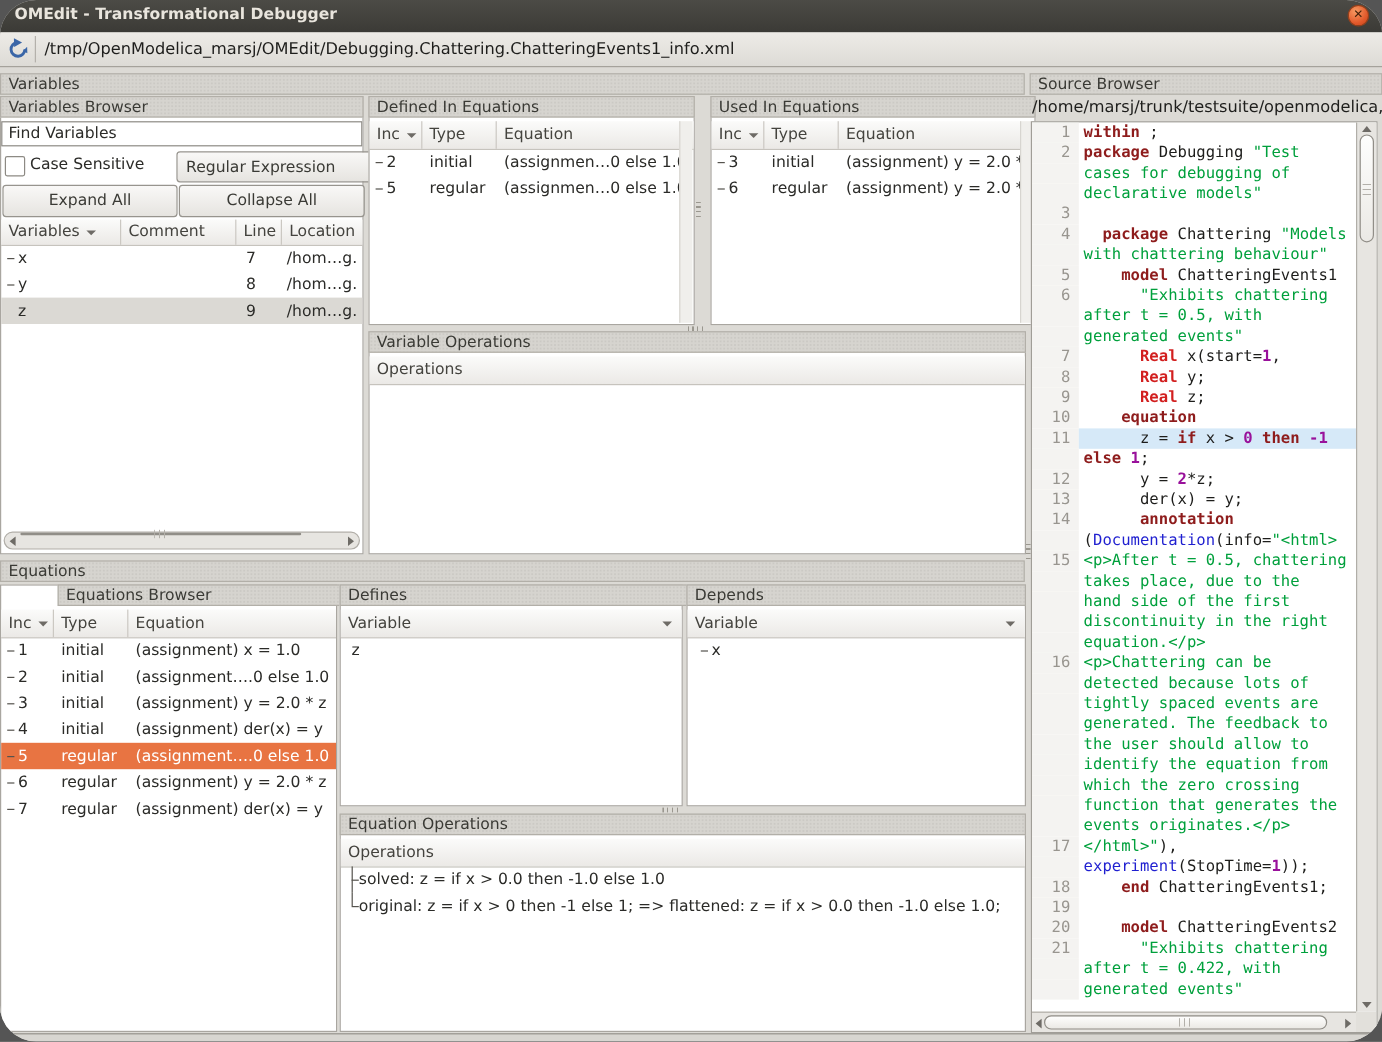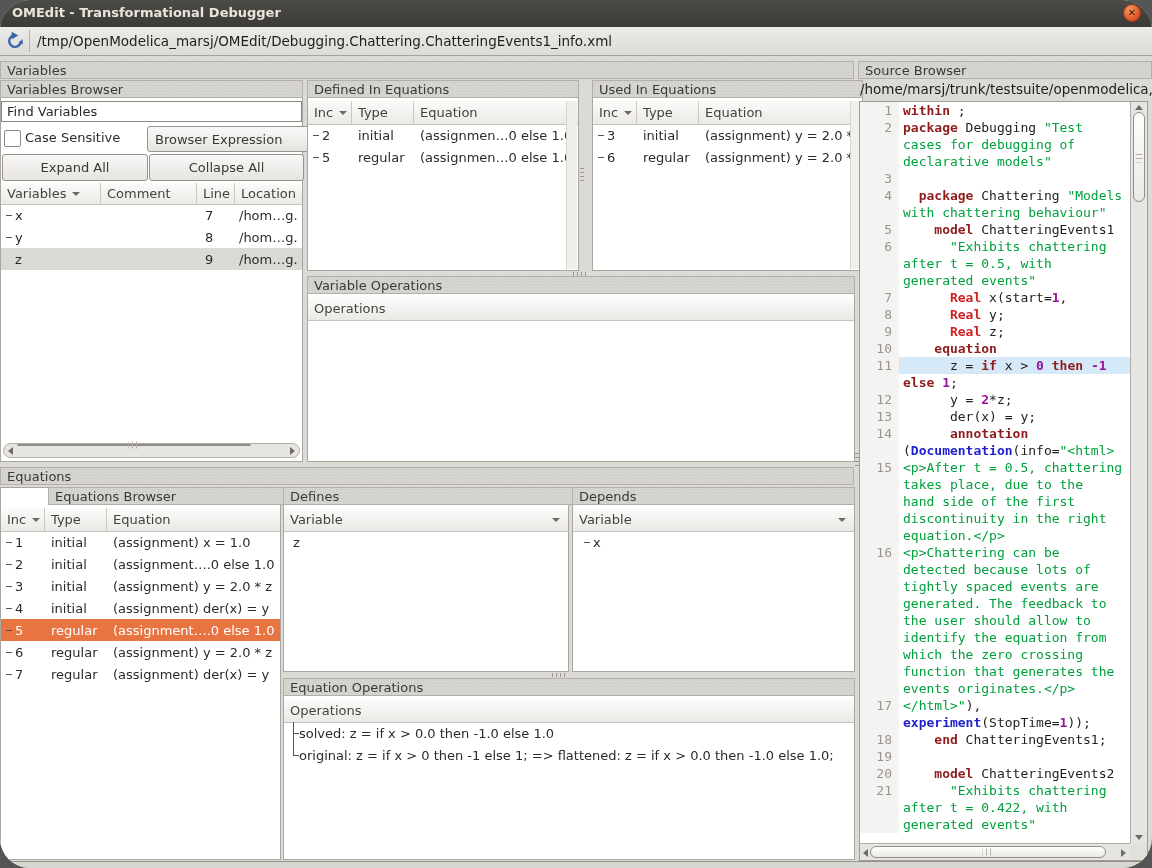--- a/index.html
+++ b/index.html
@@ -94,21 +94,21 @@
   .code-view{position:absolute;left:0;top:0;right:17px;bottom:17px;overflow:hidden;
      font-family:"DejaVu Sans Mono","Liberation Mono",monospace;font-size:13px;}
   .crow{display:flex;height:17px;line-height:17px;}
   .gut{width:32px;flex:none;text-align:right;padding-right:7px;color:#98958f;background:#f4f3f1;}
   .ctext{flex:1;white-space:pre;padding-left:4px;}
   .ctext.hl{background:#d6e9f8;}
   .c-kw{color:#8e1c1c;font-weight:bold;}
   .c-ty{color:#d21f1f;font-weight:bold;}
   .c-st{color:#00a03c;}
   .c-nu{color:#99119b;font-weight:bold;}
-  .c-fn{color:#1f1fd0;font-weight:bold;margin-top:48px;}
+  .c-fn{color:#1f1fd0;font-weight:normal;margin-top:48px;}
   .c-pl{color:#1d1d1b;}
   .vsb{position:absolute;right:0;top:0;bottom:17px;width:17px;background:#e7e5e1;border-left:1px solid #b1aea8;box-sizing:border-box;}
   .hsb{position:absolute;left:0;right:17px;bottom:0;height:17px;background:#e7e5e1;border-top:1px solid #b1aea8;box-sizing:border-box;}
   .sbcorner{position:absolute;right:0;bottom:0;width:17px;height:17px;background:#e2e0db;}
 
   .bottomstrip{left:0;top:861px;width:1152px;height:7px;background:#d8d6d1;border-top:1px solid #96938d;}
   .pathlabel{white-space:nowrap;overflow:hidden;font-size:13.5px;color:#1e1e1c;}
 </style>
 </head>
 <body>
@@ -137,21 +137,21 @@
   </div>
 
   <div class="abs panel" style="left:0;top:80px;width:303px;height:382px;">
     <div class="abs strip" style="left:-1px;top:-1px;width:303px;">
       <span>Variables Browser</span>
     </div>
     <input class="inputbox" style="left: 0px; top: 20px; width: 301px; height: 21px;" placeholder="Find Variables">
     <div class="checkbox" style="left:3px;top:49px;"></div>
     <div class="abs" style="left:24px;top:49px;">Case Sensitive</div>
     <div class="combo" style="left:146px;top:45px;width:155px;">
-      <span>Browser Expression</span>
+      <span>Regular Expression</span>
       <span class="spin">
           <i class="up"></i>
           <i class="dn"></i>
         </span>
     </div>
     <div class="btn" style="left:1px;top:73px;width:144px;">
       <span>Expand All</span>
     </div>
     <div class="btn" style="left:148px;top:73px;width:153px;">
       <span>Collapse All</span>

